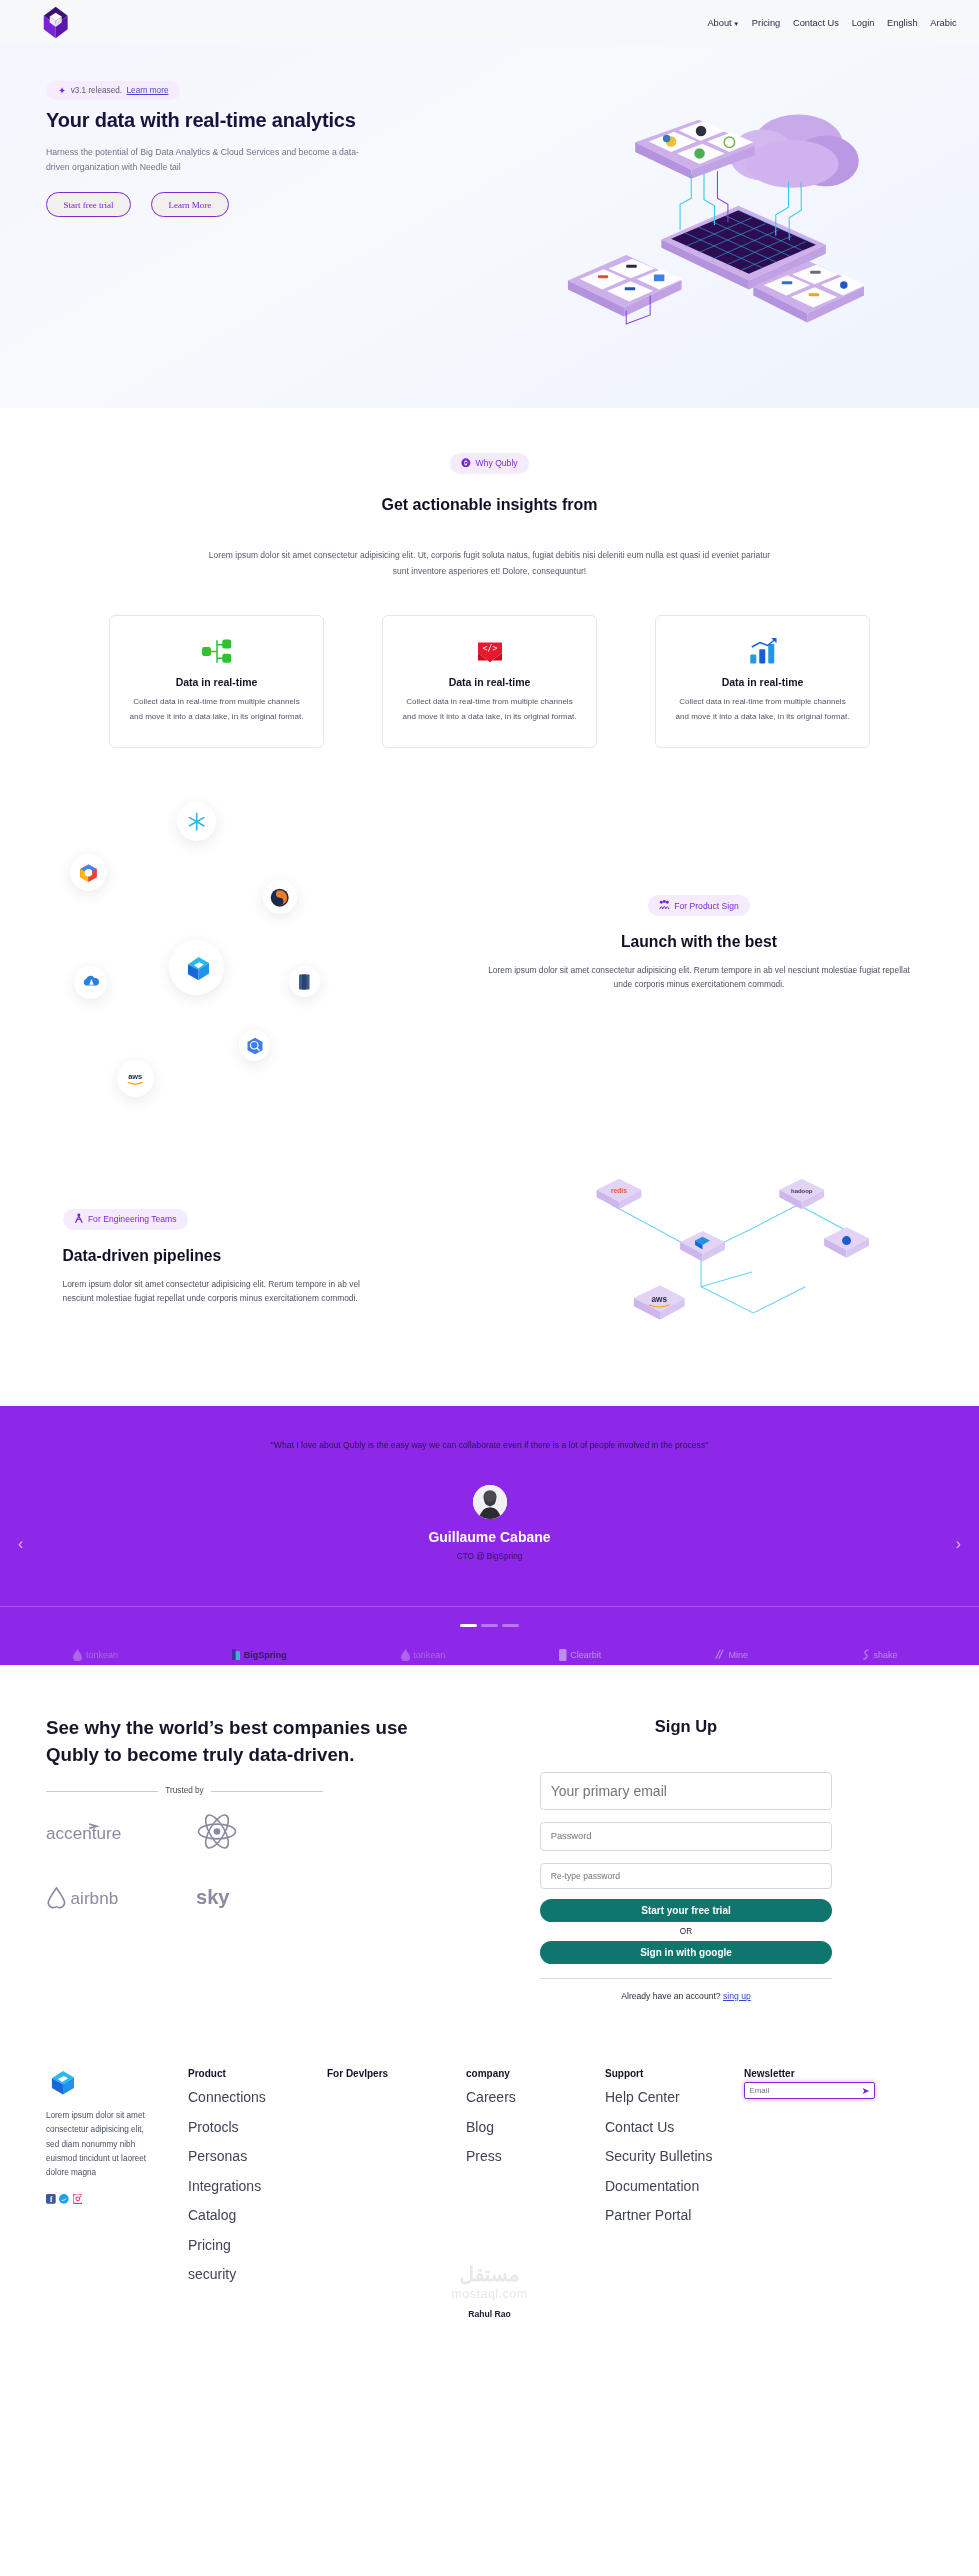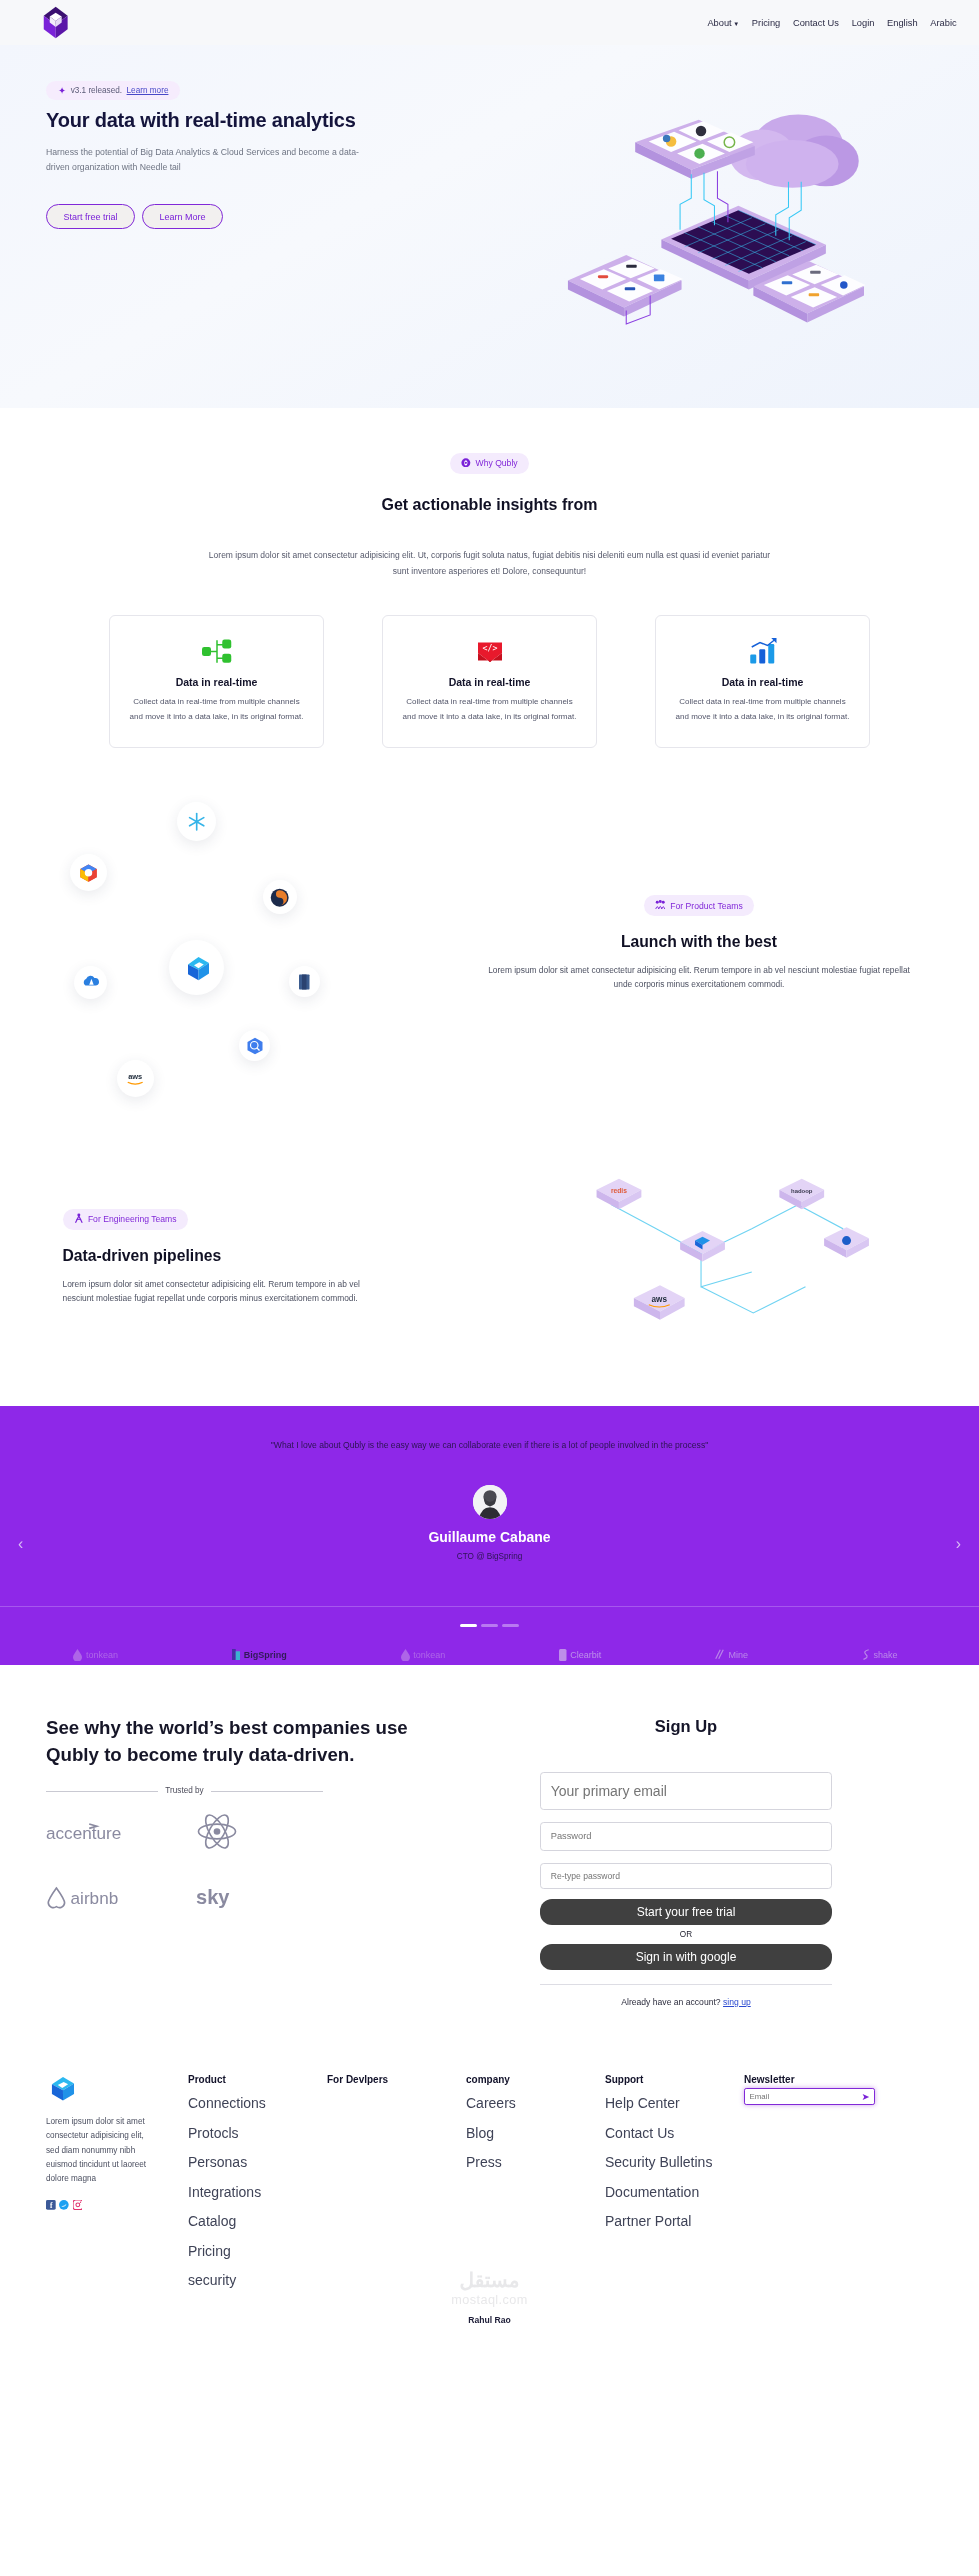--- a/index.html
+++ b/index.html
@@ -58,21 +58,21 @@
     letter-spacing: -0.2px;
     color: #14143c;
   }
   .hero-sub {
     margin-top: 13.5px;
     font-size: 8.7px;
     line-height: 1.65;
     color: #6e7483;
     width: 314px;
   }
-  .hero-btns { margin-top: 30px; display: flex; gap: 7px; }
+  .hero-btns { margin-top: 18px; display: flex; gap: 20px; font-family: Liberation Serif, serif; }
   .btn-outline {
     border: 0.7px solid #8128d8;
     background: #f2f0ef;
     color: #7a22d8;
     border-radius: 16.5px;
     padding: 6.7px 16.5px;
     font-size: 9px;
     cursor: pointer;
     font-family: inherit;
   }
@@ -261,24 +261,24 @@
     font-family: inherit;
     color: #6e6e7d;
     background: #fff;
     outline: none;
   }
   .field.f1 { margin-top: 36px; font-size: 14px; padding: 9.7px; }
   .field.f2 { margin-top: 12.7px; font-size: 9.3px; }
   .field.f3 { margin-top: 12.7px; font-size: 8.6px; padding: 6.7px 9.7px; }
   .btn-solid {
     width: 100%; margin-top: 10.5px;
-    background: #404040; color: #fff;
+    background: #0f766e; color: #fff;
     border: none; border-radius: 12px;
-    padding: 6px 0; font-size: 12px;
-    font-weight: normal; cursor: pointer;
+    padding: 6px 0; font-size: 10px;
+    font-weight: bold; cursor: pointer;
     font-family: inherit;
   }
   .or-txt { font-size: 8.2px; margin-top: 5.2px; color: #1c1c2b; }
   .signup-sep { height: 0.7px; background: #ddddE4; margin-top: 14px; }
   .acct-line { margin-top: 12px; font-size: 8.6px; color: #2c2c3d; }
   .acct-line a { color: #2b4ad0; text-decoration: underline; }
 
   
   .footer {
     margin-top: 67px;
@@ -581,21 +581,21 @@
   <div class="col-txt">
     <div class="badge">
       <span>
         <svg width="10.5" height="9.7" viewBox="0 0 14 13">
             <circle cx="3" cy="3" r="2" fill="#7a22d8"></circle>
             <circle cx="7" cy="2" r="2" fill="#7a22d8"></circle>
             <circle cx="11" cy="3" r="2" fill="#7a22d8"></circle>
             <path d="M1 12 q2 -6 4 0 M5 12 q2 -7 4 0 M9 12 q2 -6 4 0" stroke="#7a22d8" stroke-width="1.3" fill="none"></path>
           </svg>
       </span>
-      <span>For Product Teams</span>
+      <span>For Product Sign</span>
     </div>
     <h2>Launch with the best</h2>
     <p class="body">Lorem ipsum dolor sit amet consectetur adipisicing elit. Rerum tempore in ab vel nesciunt molestiae fugiat repellat unde corporis minus exercitationem commodi.</p>
   </div>
 </div>
 
 <div class="split rev">
   <div class="col-txt">
     <div class="badge">
       <span>

